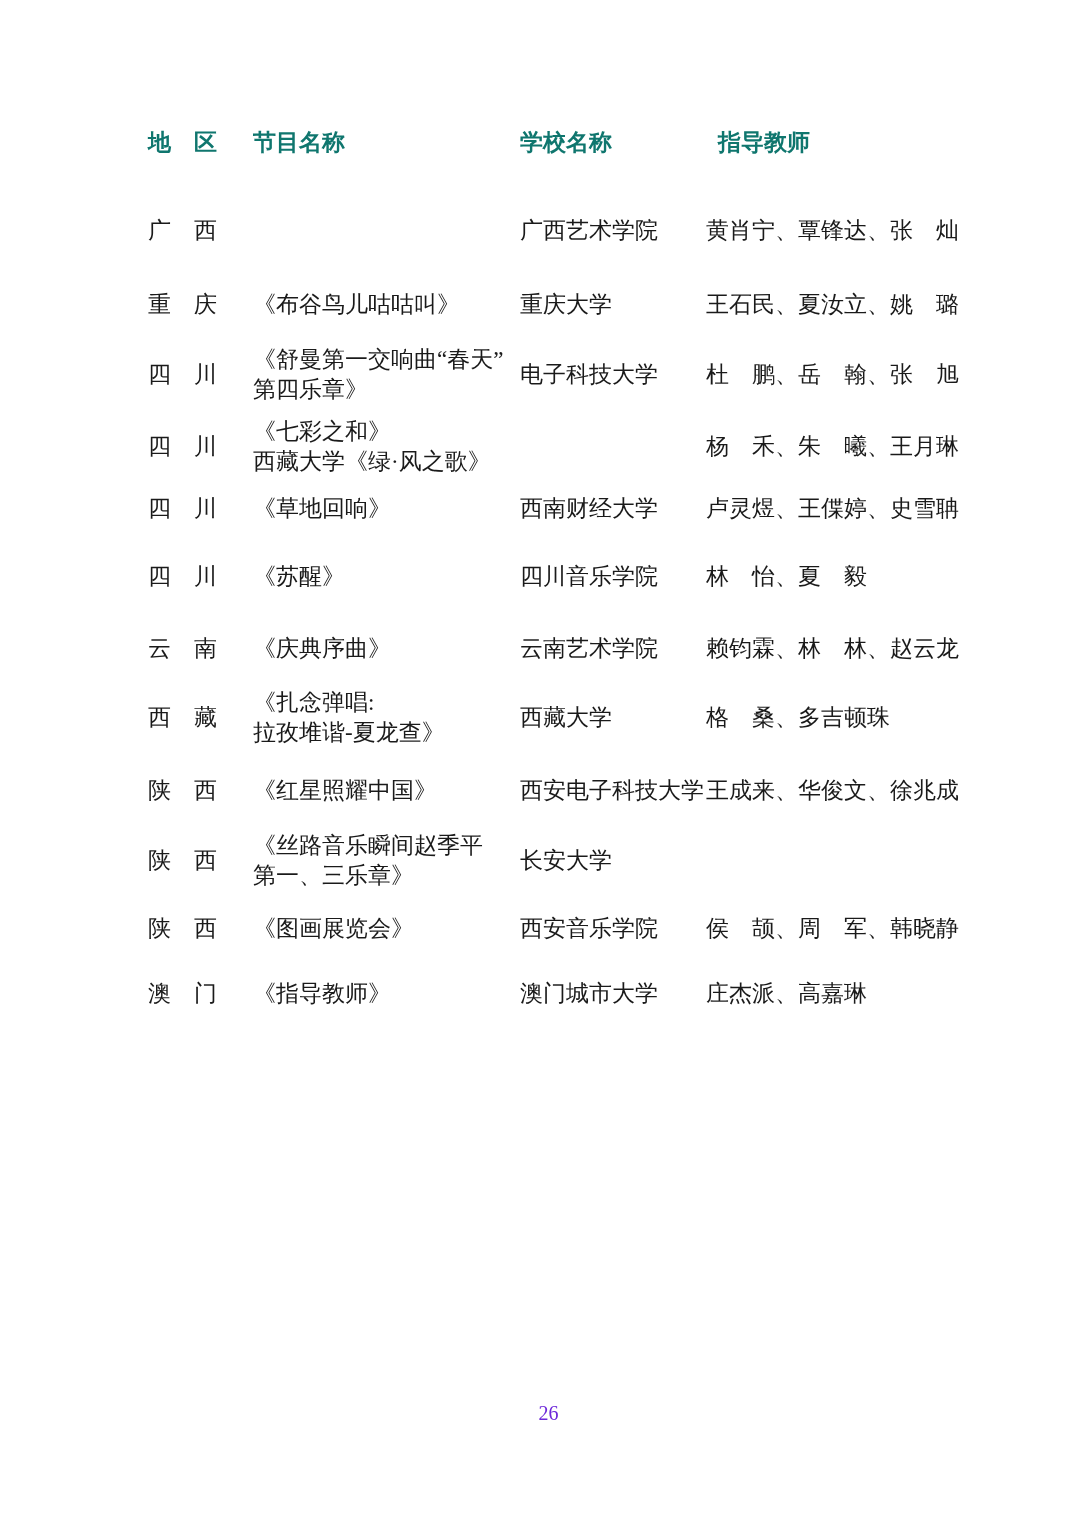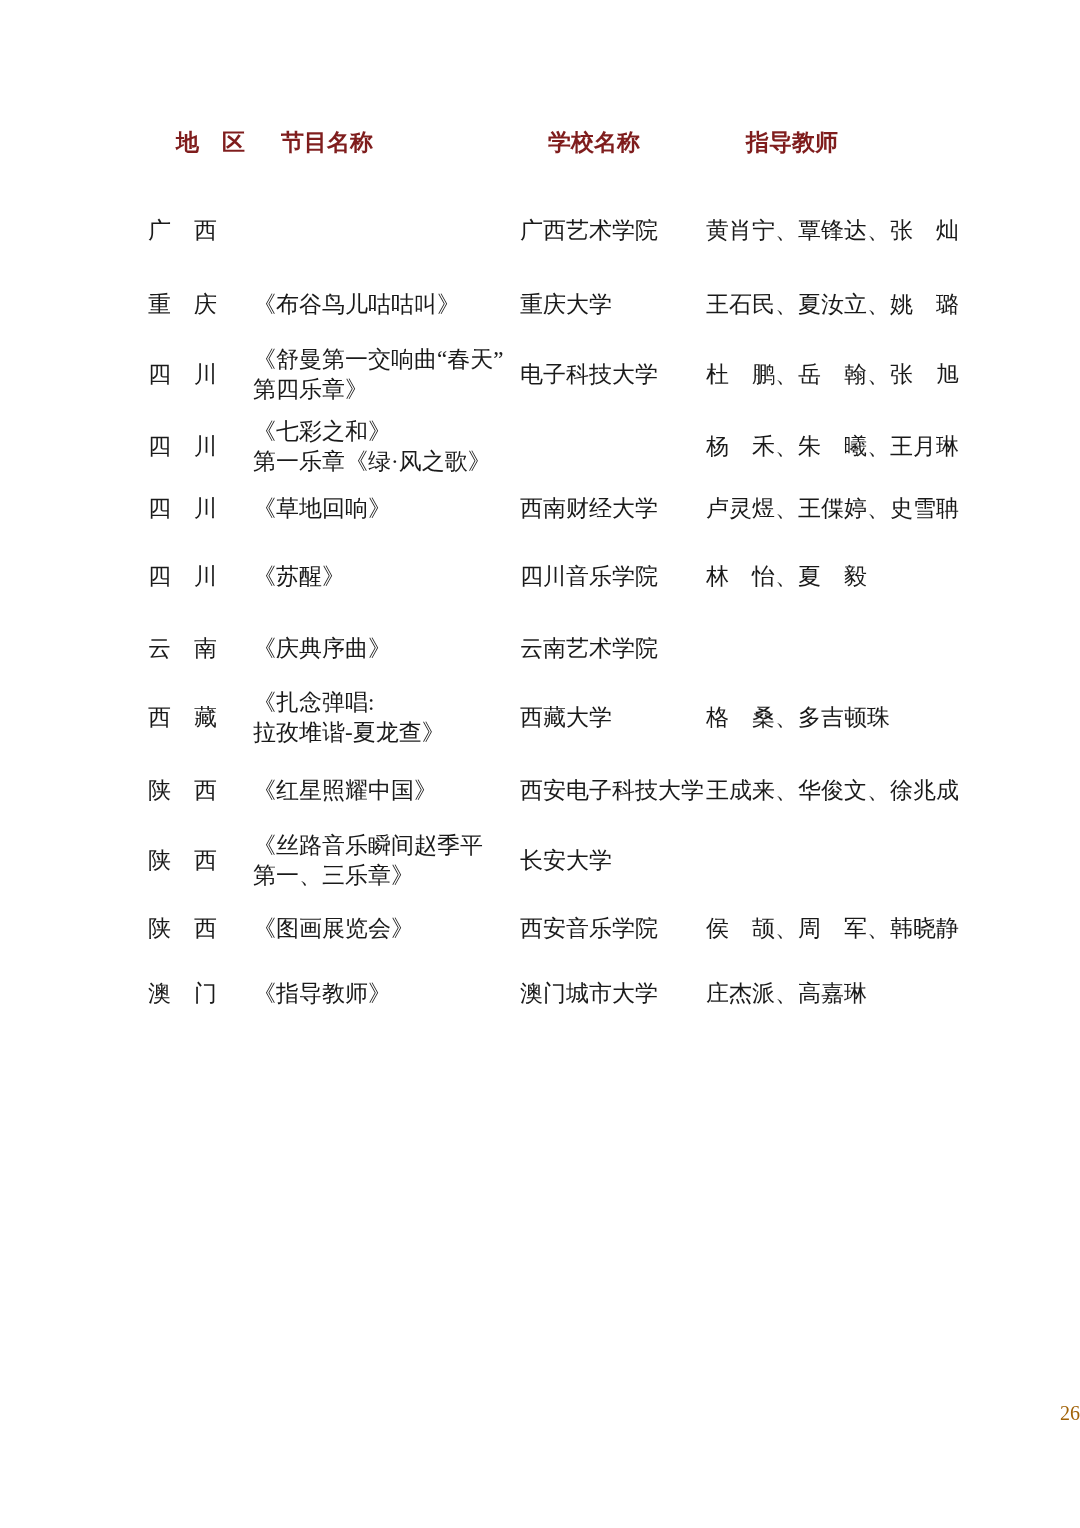--- a/index.html
+++ b/index.html
@@ -27,34 +27,34 @@
     position: absolute;
     top: 0;
     bottom: 0;
     display: flex;
     align-items: center;
   }
   .c-region  { left: 148px; width: 100px; white-space: nowrap; }
   .c-program { left: 253px; width: 265px; }
   .c-school  { left: 520px; width: 190px; white-space: nowrap; }
   .c-teacher { left: 706px; width: 280px; white-space: nowrap; }
-  .header-row { font-weight: bold; color: #7f1d1d; margin-left: 28px; }
+  .header-row { font-weight: bold; color: #0f766e; }
   .header-row .c-teacher { left: 718px; }
   .program-text { white-space: pre-line; }
   .h30 { height: 30px; }
   .h60 { height: 60px; }
   .page-number {
     position: absolute;
     top: 1400px;
     left: 17px;
     right: 0;
-    text-align: right;
+    text-align: center;
     font-size: 20px;
     line-height: 26px;
-    color: #a16207;
+    color: #6d28d9;
   }
 </style>
 </head>
 <body>
 
 <div class="page">
 
   <div class="row header-row h30" style="top:128px">
     <div class="cell c-region">
         <span>地　区</span>
@@ -112,21 +112,21 @@
         <span>电子科技大学</span>
       </div>
   </div>
 
   <div class="row h60" style="top:417px">
     <div class="cell c-region">
         <span class="program-text">四　川</span>
       </div>
     <div class="cell c-program">
         <span class="program-text">《七彩之和》
-第一乐章《绿·风之歌》</span>
+西藏大学《绿·风之歌》</span>
       </div>
     <div class="cell c-teacher">
         <span>杨　禾、朱　曦、王月琳</span>
       </div>
   </div>
 
   <div class="row h30" style="top:494px">
     <div class="cell c-region">
         <span class="program-text">四　川</span>
       </div>
@@ -158,20 +158,23 @@
 
   <div class="row h30" style="top:634px">
     <div class="cell c-region">
         <span class="program-text">云　南</span>
       </div>
     <div class="cell c-program">
         <span class="program-text">《庆典序曲》</span>
       </div>
     <div class="cell c-school">
         <span>云南艺术学院</span>
+      </div>
+    <div class="cell c-teacher">
+        <span>赖钧霖、林　林、赵云龙</span>
       </div>
   </div>
 
   <div class="row h60" style="top:688px">
     <div class="cell c-region">
         <span class="program-text">西　藏</span>
       </div>
     <div class="cell c-program">
         <span class="program-text">《扎念弹唱:
 拉孜堆谐-夏龙查》</span>

